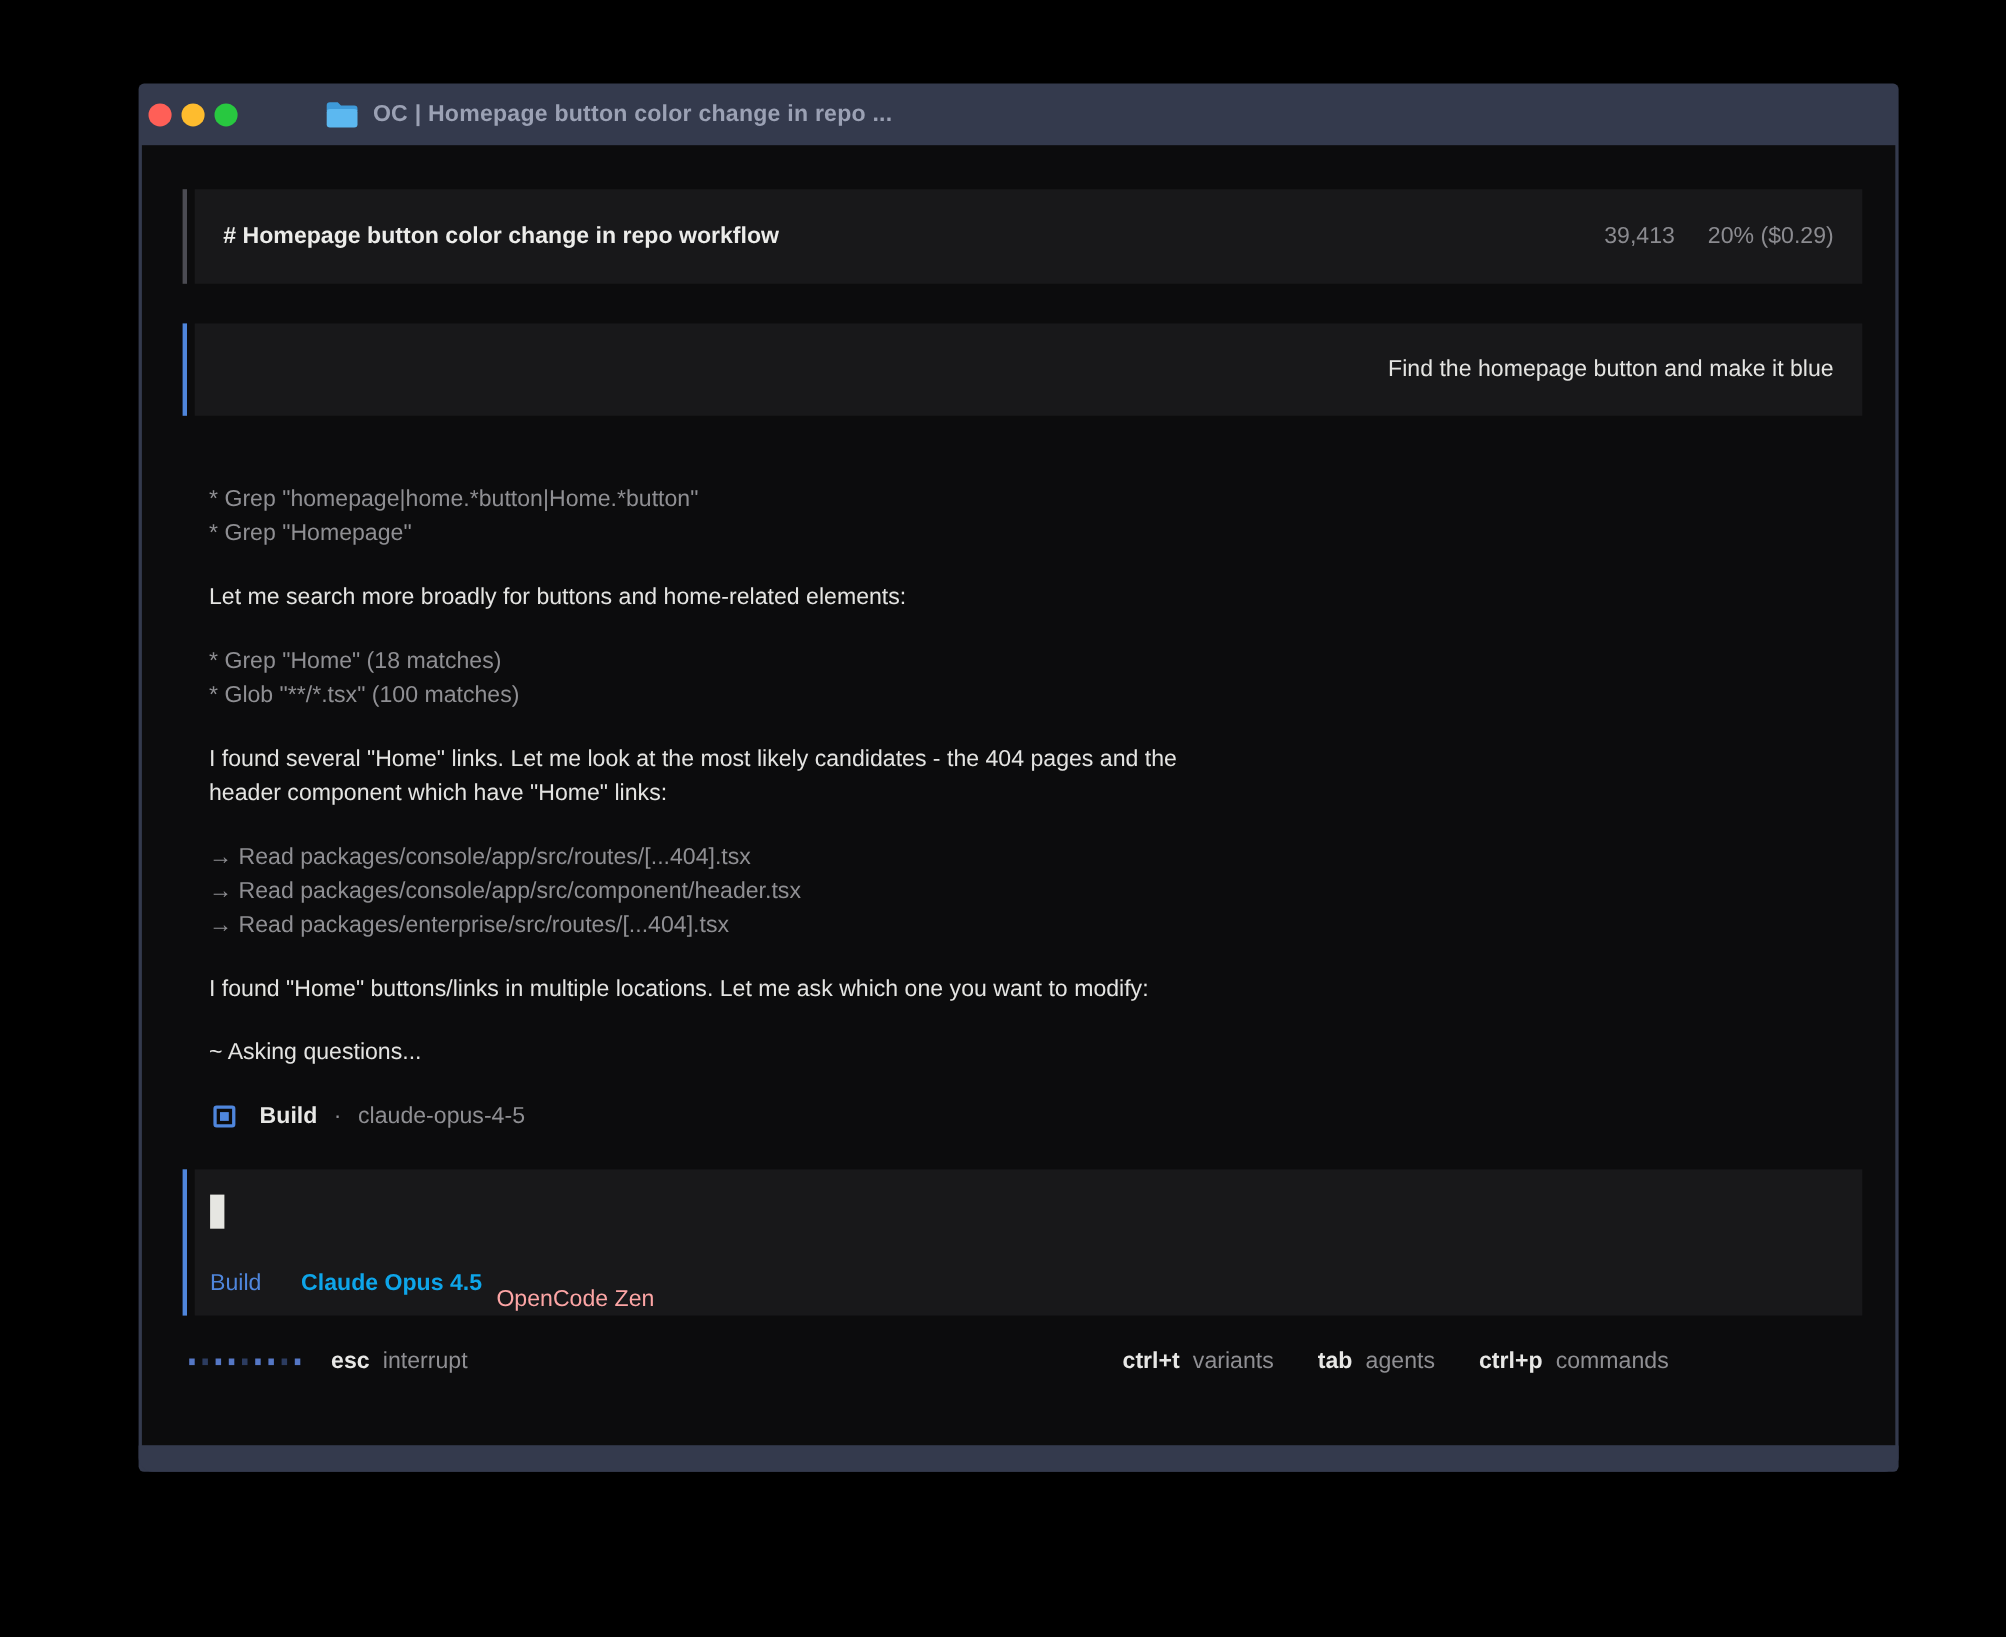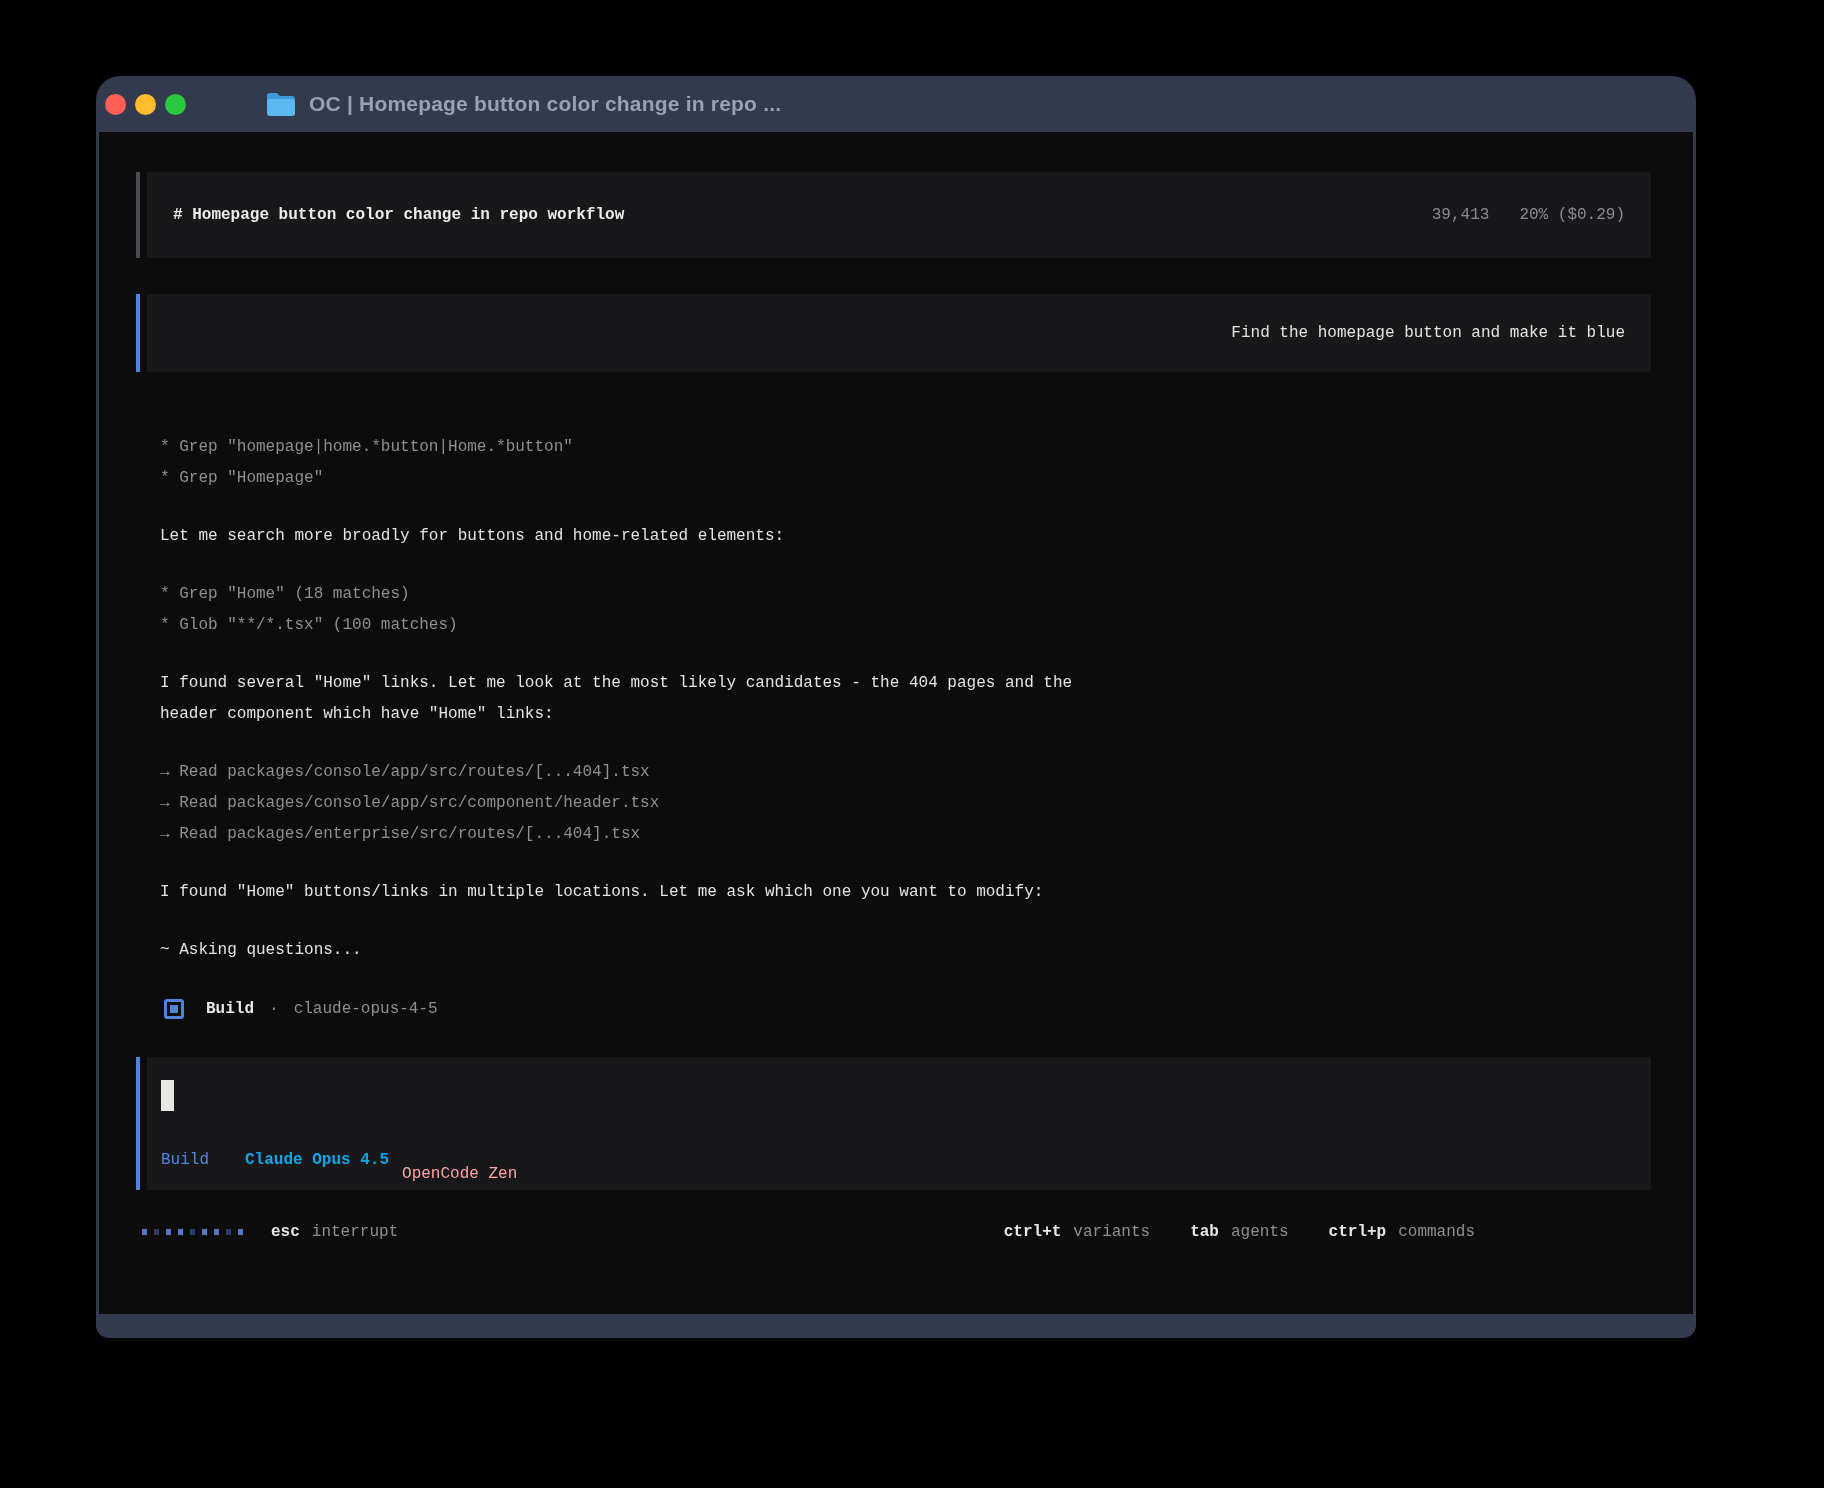--- a/index.html
+++ b/index.html
@@ -1,27 +1,27 @@
 <!DOCTYPE html>
 <html><head>
 <meta charset="utf-8">
 <style>
   html,body{margin:0;padding:0;background:#000;width:1824px;height:1488px;overflow:hidden;}
-  .window{position:absolute;left:96px;top:76px;width:1600px;height:1262px;background:#343a4d;border-radius:24px;}
+  .window{position:absolute;left:126px;top:76px;width:1600px;height:1262px;background:#343a4d;border-radius:5px;}
   .titlebar{height:56px;display:flex;align-items:center;font-family:"Liberation Sans",sans-serif;}
   .lights{display:flex;gap:9px;margin-left:9px;}
   .light{width:21px;height:21px;border-radius:50%;display:inline-block;}
   .light.red{background:#ff5f57;}
   .light.yellow{background:#febc2e;}
   .light.green{background:#28c840;}
   .folder{margin-left:80px;margin-right:13px;display:inline-flex;}
   .titletext{font-size:21px;font-weight:700;color:#9ba1b4;letter-spacing:.2px;}
   .window-body{position:absolute;top:56px;left:3px;right:3px;bottom:24px;background:#0c0c0d;
-    padding:40px 42px 0 37px;box-sizing:border-box;
-    font-family:Liberation Mono, monospace;font-size:16px;color:#e4e4e2;}
+    padding:40px 30px 0 37px;box-sizing:border-box;
+    font-family:Liberation Sans, sans-serif;font-size:21px;color:#e4e4e2;}
   .bottombar{position:absolute;left:0;right:0;bottom:0;height:24px;background:#343a4d;border-radius:0 0 13px 13px;}
 
   .block{display:flex;}
   .rail{width:4px;flex:0 0 4px;margin-right:7px;}
   .rail.gray{background:#4b4b52;}
   .rail.blue{background:#4f86dc;}
   .block-body{flex:1;background:#18181a;}
 
   .session-header .block-body{display:flex;align-items:center;justify-content:space-between;
     padding:30px 26px 30px 26px;min-height:26px;}

